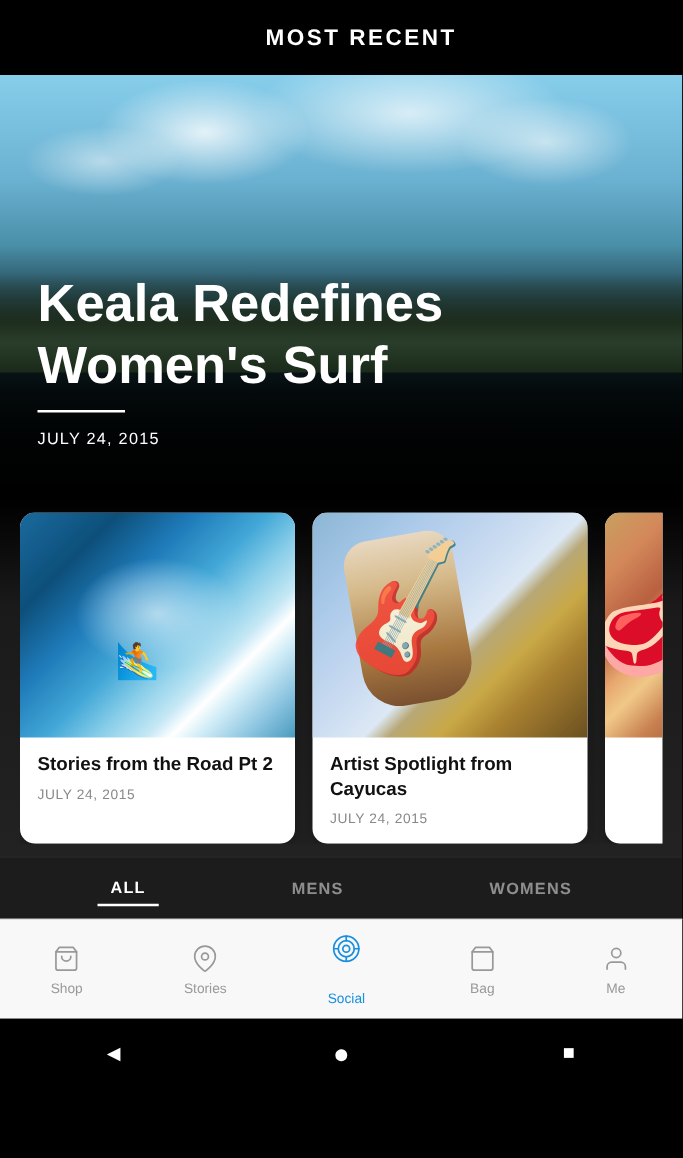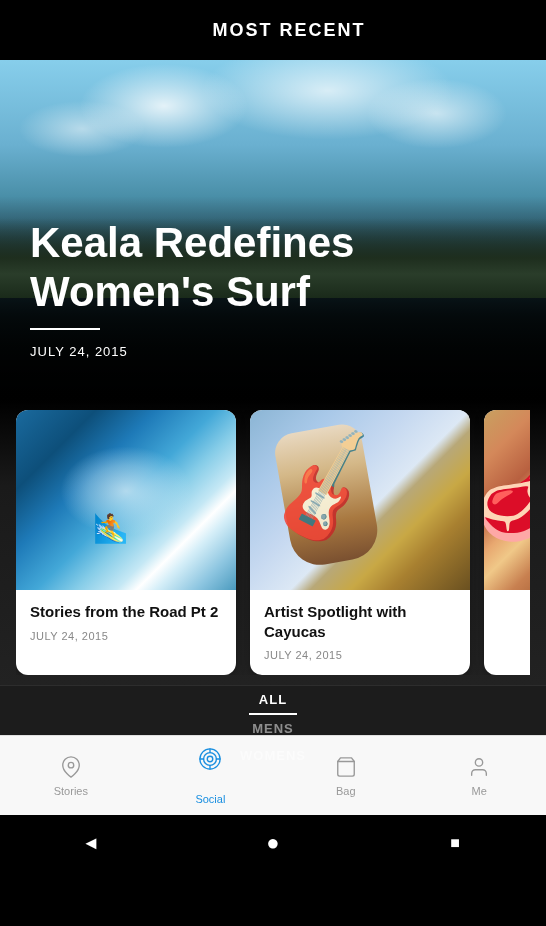--- a/index.html
+++ b/index.html
@@ -274,21 +274,20 @@
 
     
     .filter-tabs {
       background: rgba(30,30,30,0.95);
       height: 50px;
       display: flex;
       align-items: center;
       justify-content: space-around;
       padding: 0 30px;
       border-top: 1px solid rgba(255,255,255,0.08);
-      flex-direction: column;
     }
 
     .filter-tab {
       color: rgba(255,255,255,0.5);
       font-size: 13px;
       font-weight: 600;
       letter-spacing: 1px;
       cursor: pointer;
       padding: 6px 10px;
     }
@@ -390,40 +389,50 @@
       <div class="card-image card-img-1"></div>
       <div class="card-body">
         <div class="card-title">Stories from the Road Pt 2</div>
         <div class="card-date">JULY 24, 2015</div>
       </div>
     </div>
 
     <div class="card">
       <div class="card-image card-img-2"></div>
       <div class="card-body">
-        <div class="card-title">Artist Spotlight with Cayucas</div>
+        <div class="card-title">Artist Spotlight from Cayucas</div>
         <div class="card-date">JULY 24, 2015</div>
       </div>
     </div>
 
     <div class="card card-partial">
       <div class="card-image card-img-3"></div>
     </div>
 
   </div>
 </div>
 
 <div class="filter-tabs">
   <span class="filter-tab active">ALL</span>
   <span class="filter-tab">MENS</span>
   <span class="filter-tab">WOMENS</span>
 </div>
 
 <div class="bottom-nav">
 
+  <div class="nav-item">
+    <div class="nav-icon">
+      <svg viewBox="0 0 24 24" fill="none" stroke="#999" stroke-width="1.5" stroke-linecap="round" stroke-linejoin="round">
+        <path d="M6 2L3 6v14a2 2 0 002 2h14a2 2 0 002-2V6l-3-4z"></path>
+        <line x1="3" y1="6" x2="21" y2="6"></line>
+        <path d="M16 10a4 4 0 01-8 0"></path>
+      </svg>
+    </div>
+    <span class="nav-label">Shop</span>
+  </div>
 
   <div class="nav-item">
     <div class="nav-icon">
       <svg viewBox="0 0 24 24" fill="none" stroke="#999" stroke-width="1.5" stroke-linecap="round" stroke-linejoin="round">
         <path d="M21 10c0 7-9 13-9 13s-9-6-9-13a9 9 0 0118 0z"></path>
         <circle cx="12" cy="10" r="3"></circle>
       </svg>
     </div>
     <span class="nav-label">Stories</span>
   </div>

